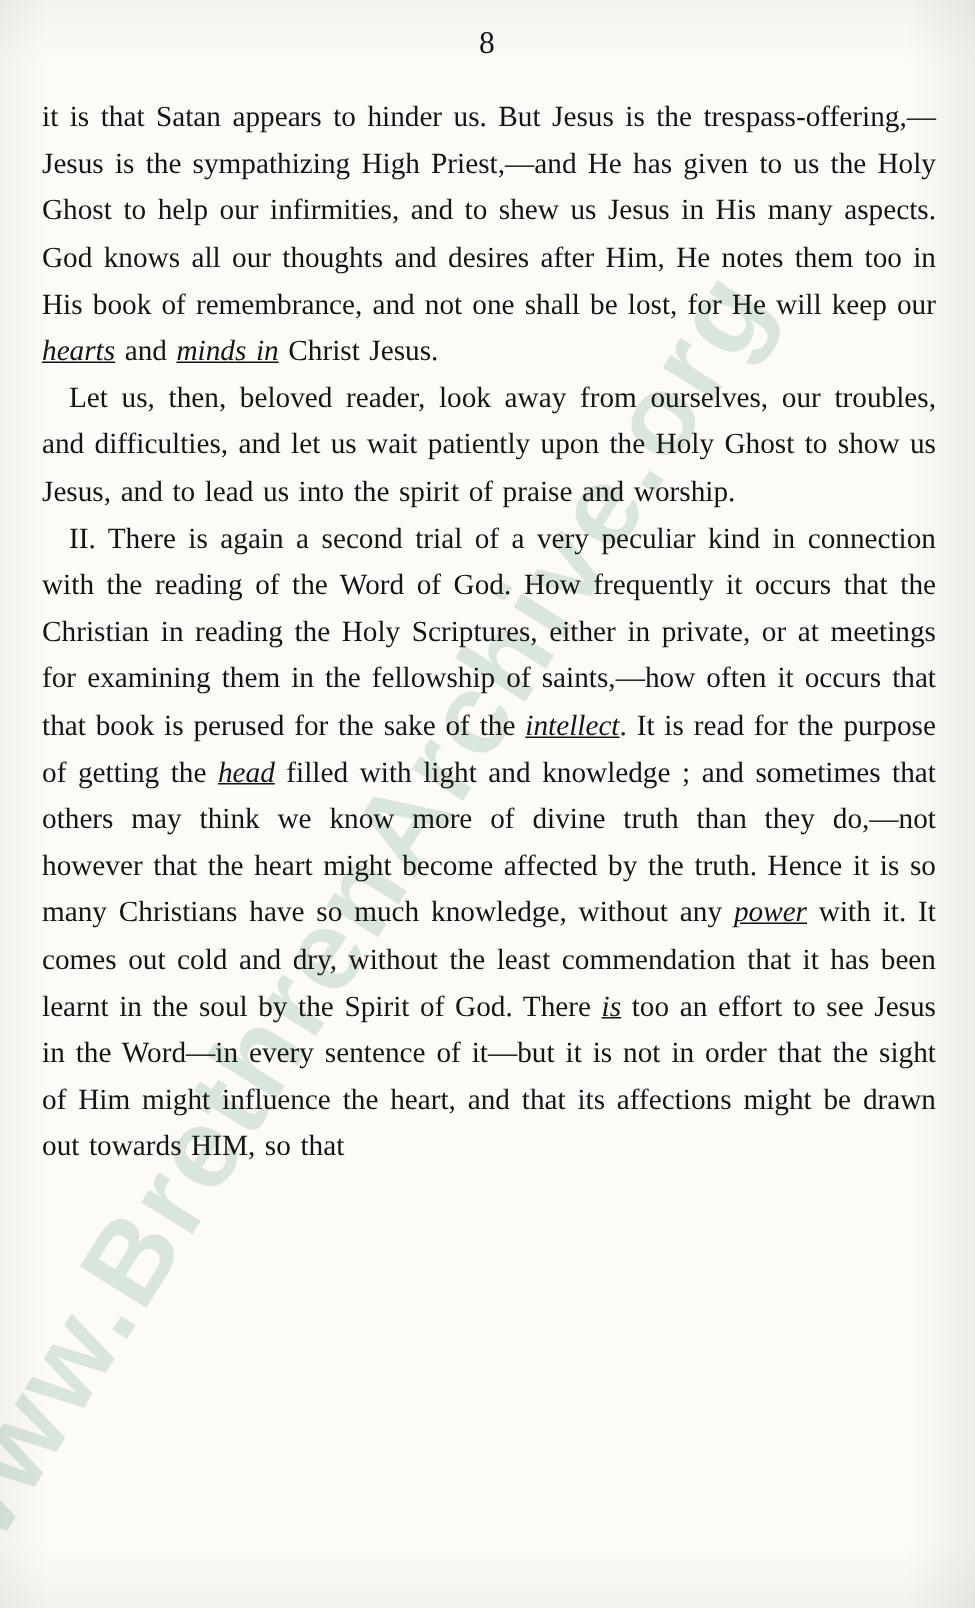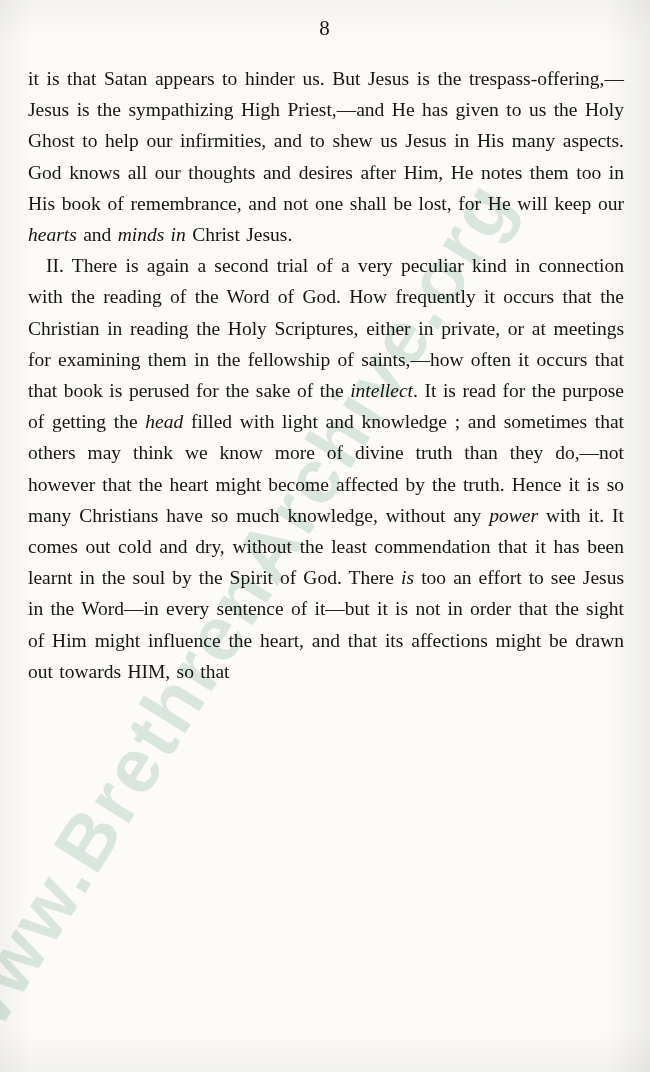--- a/index.html
+++ b/index.html
@@ -60,27 +60,29 @@
     word-spacing: 1.5px;
   }
   .body-text p {
     margin: 0;
   }
   .body-text p.indent {
     text-indent: 18px;
   }
   .body-text em {
     font-style: italic;
+    text-decoration: underline;
   }
 </style>
 </head>
 <body>
 
 <div class="page">
   <div class="watermark" style="color: rgb(127, 179, 147);">www.BrethrenArchive.org</div>
 
   <div class="page-number">8</div>
 
   <div class="body-text">
     <p><span>it is that Satan appears to hinder us.  But Jesus is the trespass-offering,—Jesus is the sympathizing High Priest,—and He has given to us the Holy Ghost to help our infirmities, and to shew us Jesus in His many aspects.  God knows all our thoughts and desires after Him, He notes them too in His book of remembrance, and not one shall be lost, for He will keep our </span><em>hearts</em><span> and </span><em>minds in</em><span> Christ Jesus.</span></p>
+    <p class="indent"><span>Let us, then, beloved reader, look away from ourselves, our troubles, and difficulties, and let us wait patiently upon the Holy Ghost to show us Jesus, and to lead us into the spirit of praise and worship.</span></p>
     <p class="indent"><span>II. There is again a second trial of a very peculiar kind in connection with the reading of the Word of God.  How frequently it occurs that the Christian in reading the Holy Scriptures, either in private, or at meetings for examining them in the fellowship of saints,—how often it occurs that that book is perused for the sake of the </span><em>intellect</em><span>.  It is read for the purpose of getting the </span><em>head</em><span> filled with light and knowledge ; and sometimes that others may think we know more of divine truth than they do,—not however that the heart might become affected by the truth.  Hence it is so many Christians have so much knowledge, without any </span><em>power</em><span> with it.  It comes out cold and dry, without the least commendation that it has been learnt in the soul by the Spirit of God.  There </span><em>is</em><span> too an effort to see Jesus in the Word—in every sentence of it—but it is not in order that the sight of Him might influence the heart, and that its affections might be drawn out towards HIM, so that</span></p>
   </div>
 </div>
 
 </body></html>

